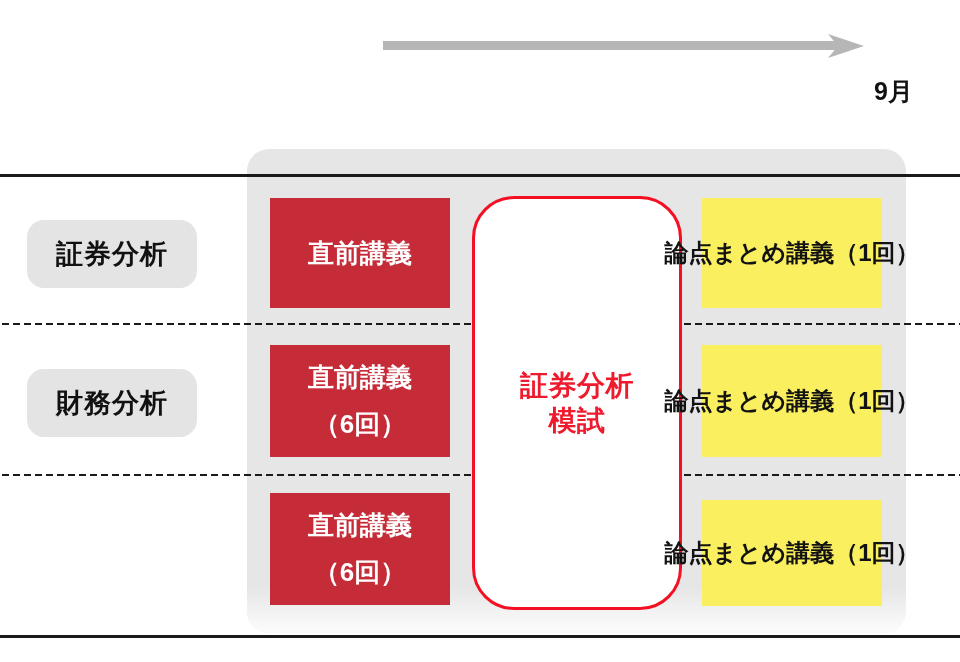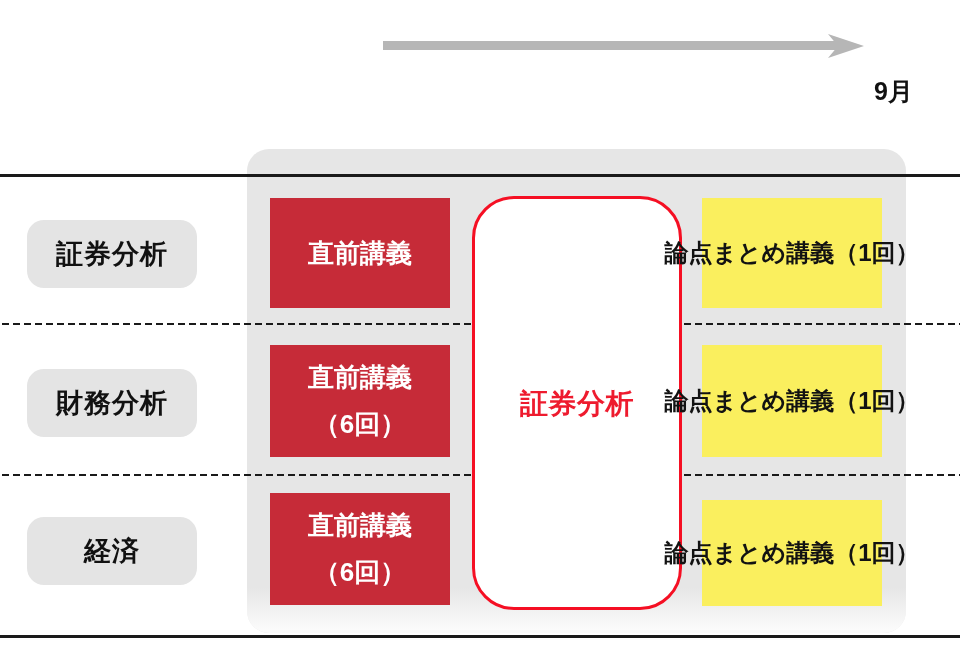--- a/index.html
+++ b/index.html
@@ -205,39 +205,37 @@
   <div class="rule-dotted" id="rule-dot-1"></div>
   <div class="rule-dotted" id="rule-dot-2"></div>
   <div class="rule-solid" id="rule-bottom"></div>
 
   <div class="subject-chip" id="subject-chip-0">
     <span class="chip-text">証券分析</span>
   </div>
   <div class="subject-chip" id="subject-chip-1">
     <span class="chip-text">財務分析</span>
   </div>
-  <div class="subject-chip" id="subject-chip-2">
-    <span class="chip-text">経済</span>
-  </div>
 
   <div class="red-block" id="red-block-0">
     <span class="line">直前講義</span>
   </div>
   <div class="red-block" id="red-block-1">
     <span class="line">直前講義</span>
     <span class="line">（6回）</span>
   </div>
   <div class="red-block" id="red-block-2">
     <span class="line">直前講義</span>
     <span class="line">（6回）</span>
   </div>
 
   <div id="mock-exam">
     <div class="mock-text">
       <span class="line">証券分析</span>
+      <span class="line">模試</span>
     </div>
   </div>
 
   <div class="yellow-block" id="yellow-block-0">
     <span class="line">論点まとめ</span>
     <span class="line">講義（1回）</span>
   </div>
   <div class="yellow-block" id="yellow-block-1">
     <span class="line">論点まとめ</span>
     <span class="line">講義（1回）</span>

